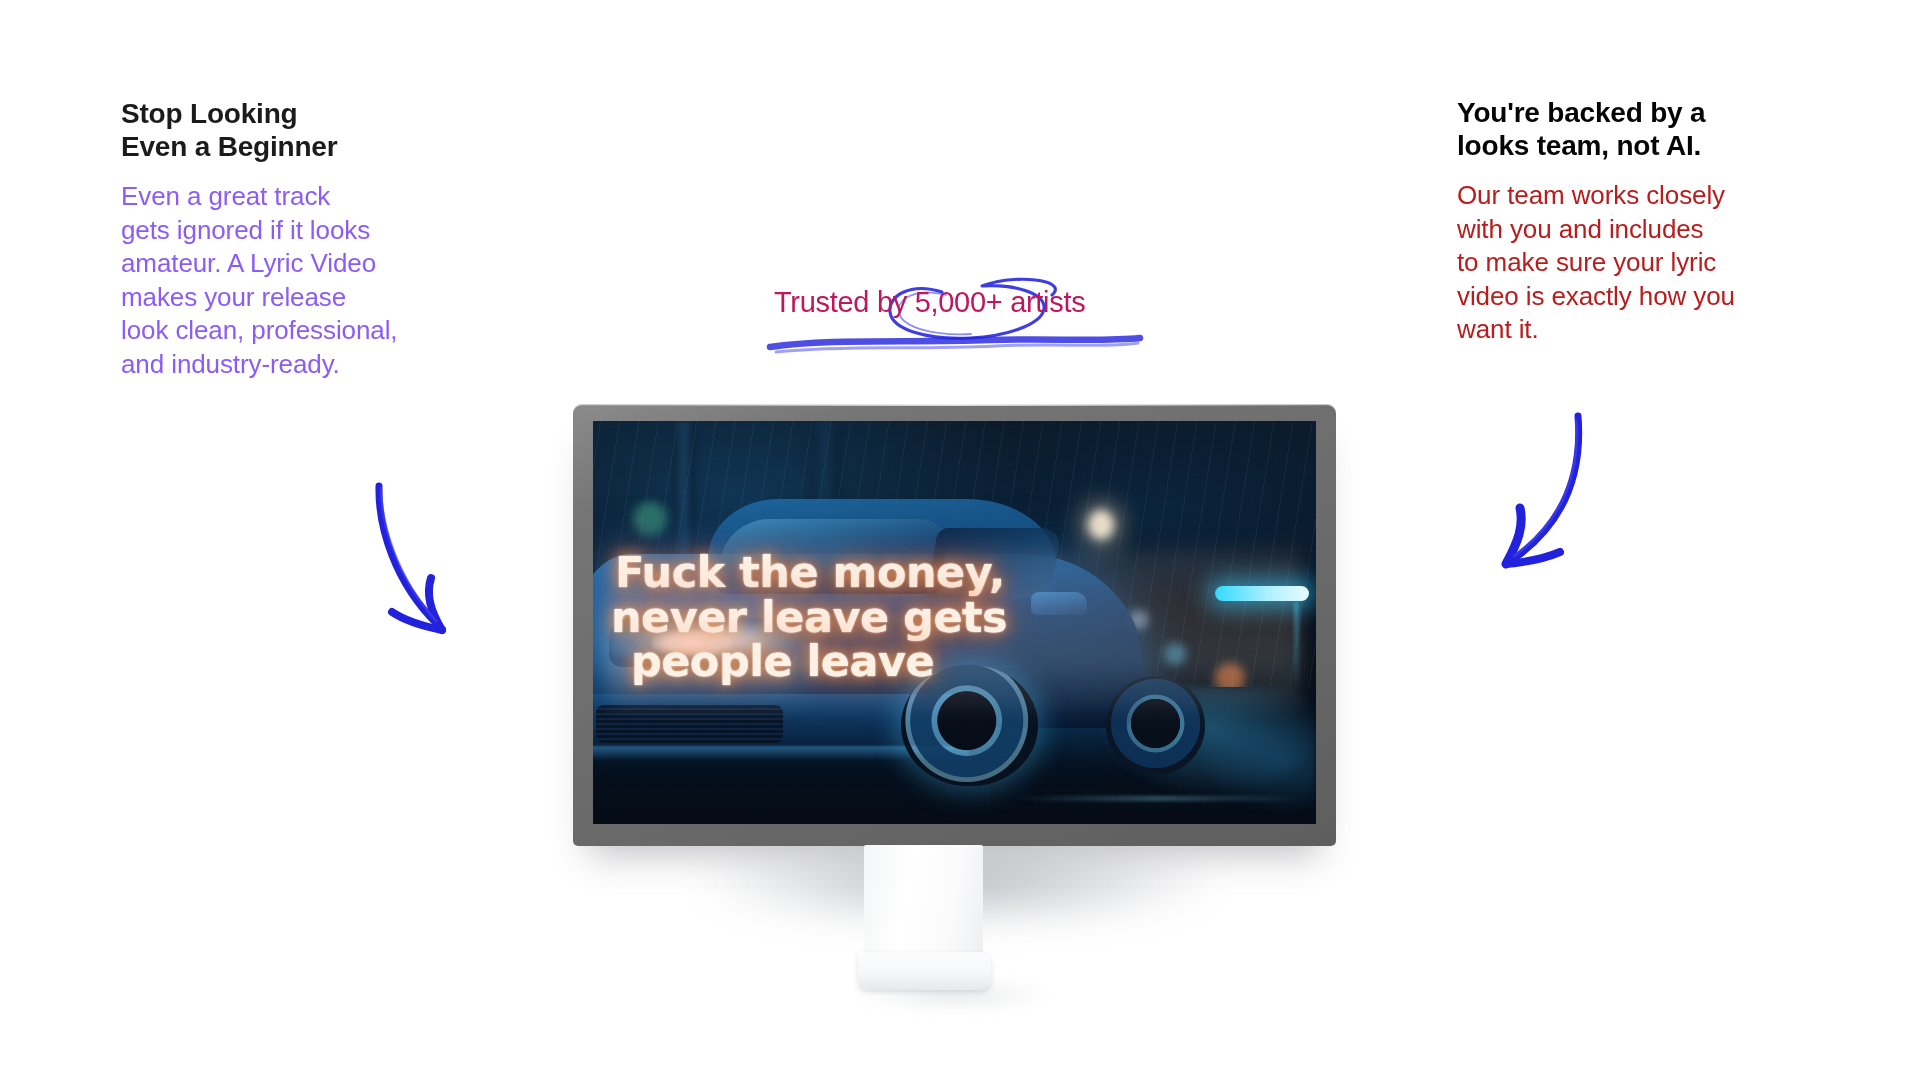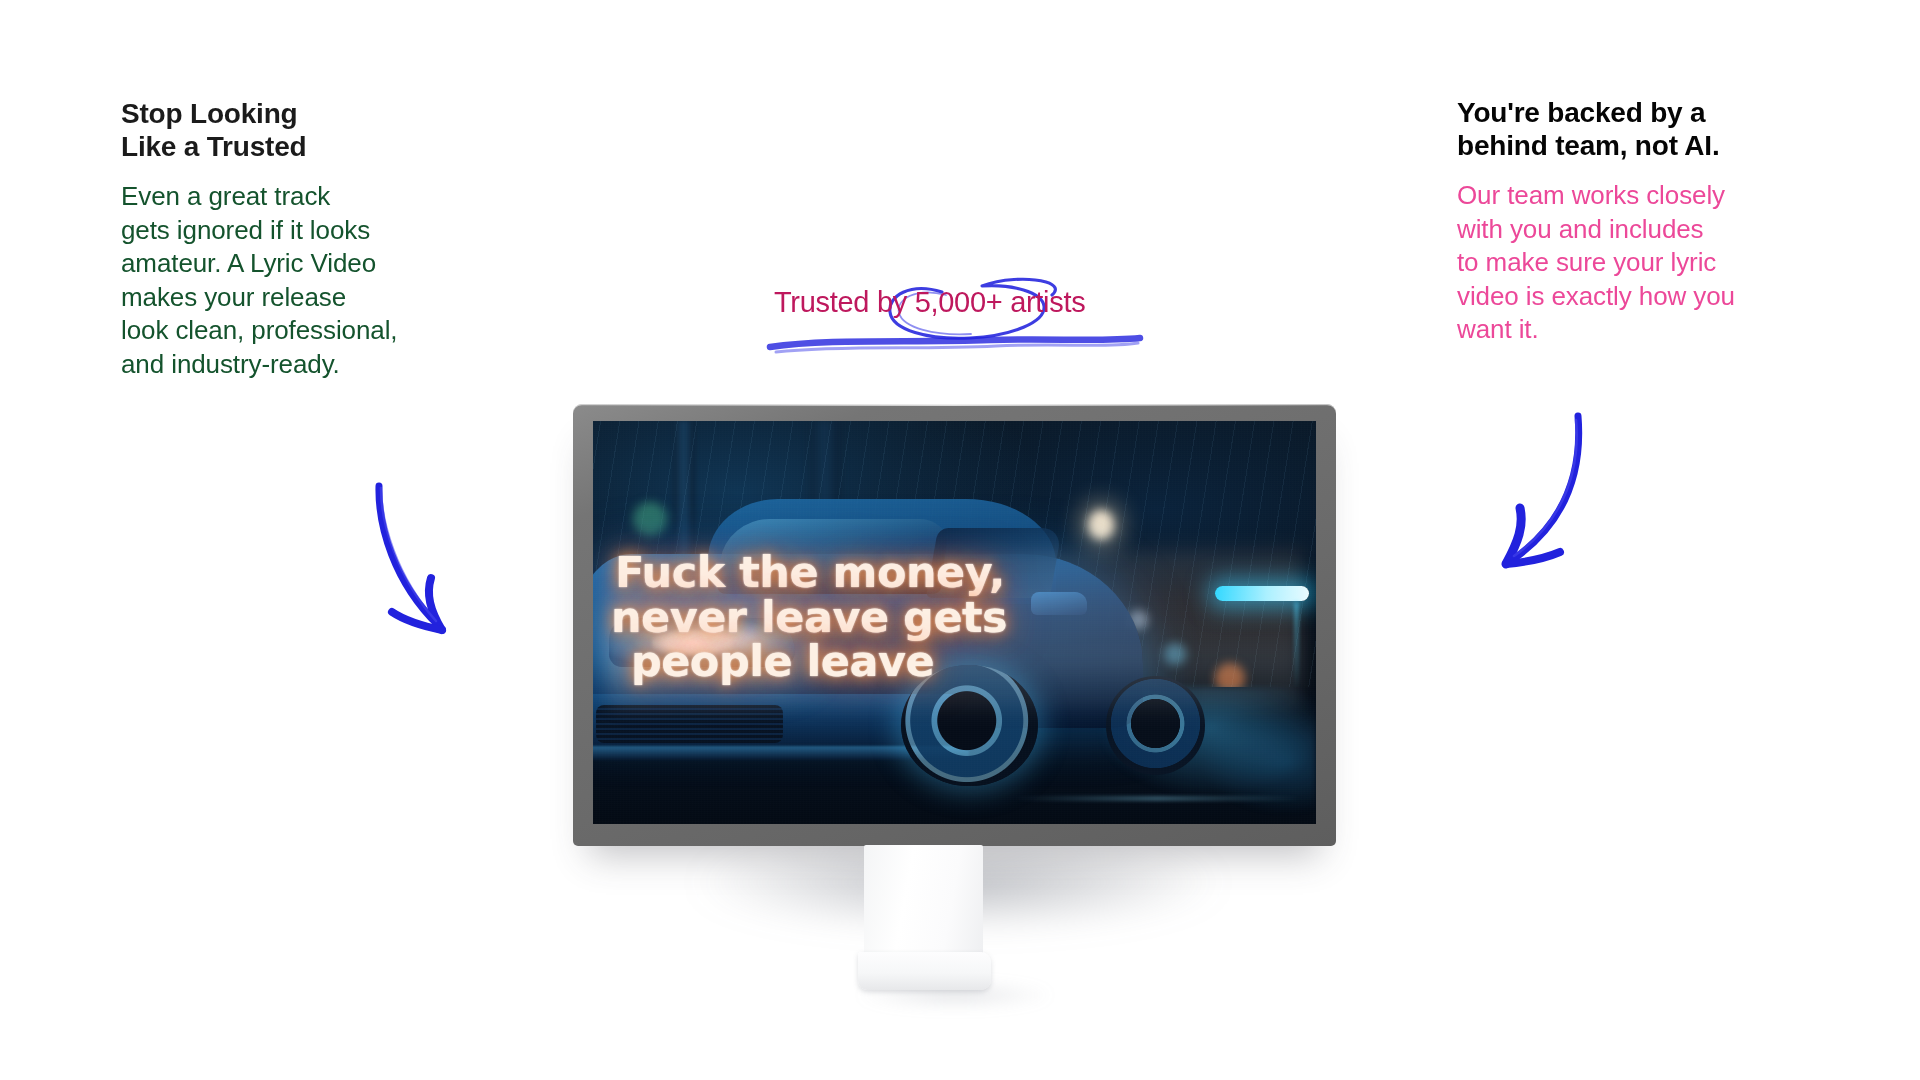--- a/index.html
+++ b/index.html
@@ -19,28 +19,28 @@
     font-weight:700;
     color:#1b1b1b;
     letter-spacing:-0.2px;
     white-space:pre-line;
   }
   .copy p {
     margin-top:17px;
     font-size:26px;
     line-height:1.29;
     font-weight:400;
-    color:#14532d;
+    color:#8b5cf6;
     letter-spacing:-0.1px;
     white-space:pre-line;
   }
   #copy-left  { left:121px; top:97px;  width:380px; }
   #copy-right { left:1457px; top:96px; width:380px; }
   #copy-right h2 { color:#050505; }
-  #copy-right p  { color:#ec4899; }
+  #copy-right p  { color:#b91c1c; }
 
   
   #trusted {
     position:absolute; left:760px; top:268px; width:400px; height:90px;
   }
   #trusted .tr-text {
     position:absolute; left:14px; top:18px;
     font-size:29px; font-weight:500; letter-spacing:-0.3px;
     color:#be185d; white-space:nowrap;
   }
@@ -269,32 +269,32 @@
     filter:blur(7px);
   }
 </style>
 </head>
 <body>
 
 <div class="stage">
 
   <div class="copy" id="copy-left">
     <h2>Stop Looking
-Like a Trusted</h2>
+Even a Beginner</h2>
     <p>Even a great track
 gets ignored if it looks
 amateur. A Lyric Video
 makes your release
 look clean, professional,
 and industry-ready.</p>
   </div>
 
   <div class="copy" id="copy-right">
     <h2>You're backed by a
-behind team, not AI.</h2>
+looks team, not AI.</h2>
     <p>Our team works closely
 with you and includes
 to make sure your lyric
 video is exactly how you
 want it.</p>
   </div>
 
   <div id="trusted">
     <svg width="400" height="90" viewBox="0 0 400 90">
 

